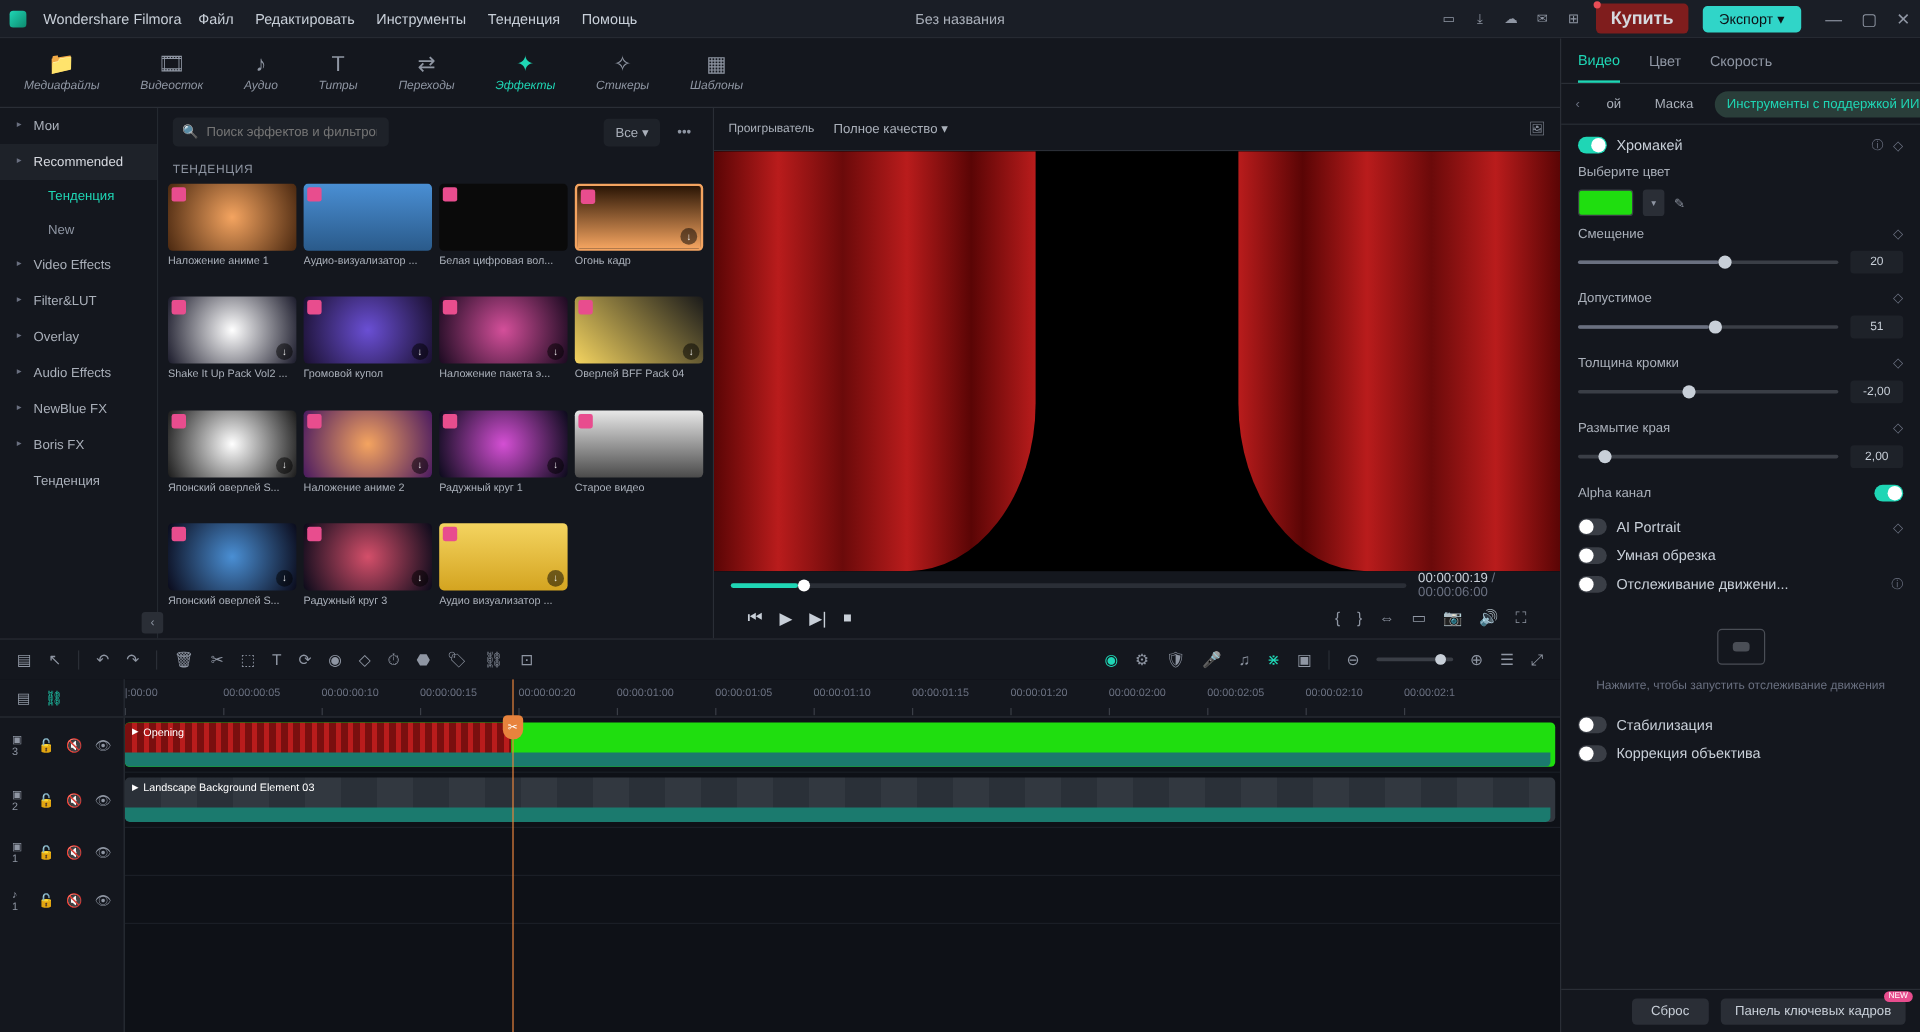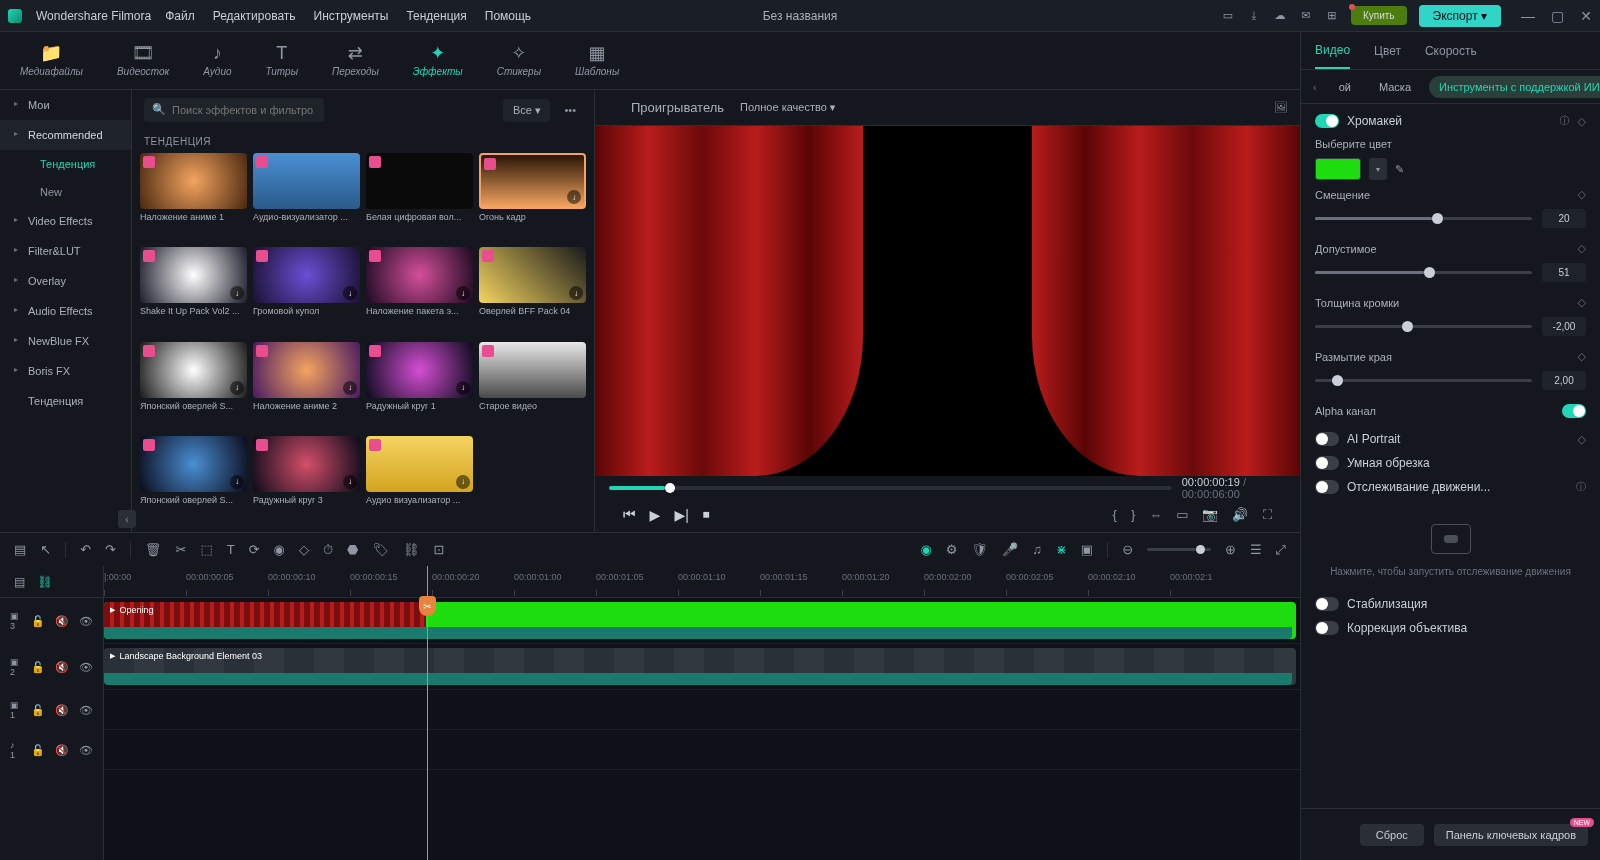--- a/index.html
+++ b/index.html
@@ -5,21 +5,21 @@
 * { margin:0; padding:0; box-sizing:border-box; font-family:-apple-system,BlinkMacSystemFont,"Segoe UI",sans-serif; }
 body { background:#0e1117; color:#b8bec8; font-size:11px; overflow:hidden; width:1600px; height:860px; position:relative; }
 .titlebar { height:32px; background:#1a1e26; display:flex; align-items:center; padding:0 8px; gap:14px; border-bottom:1px solid #2a2e36; }
 .logo { width:14px; height:14px; background:linear-gradient(135deg,#1fd6b5,#0d8a6e); border-radius:3px; }
 .titlebar .brandname { color:#c8cfd8; font-size:12px; }
 .menu { display:flex; gap:18px; }
 .menu span { color:#c8cfd8; font-size:12px; cursor:pointer; }
 .title-center { position:absolute; left:50%; transform:translateX(-50%); color:#aab0ba; font-size:12px; }
 .titlebar-right { margin-left:auto; display:flex; align-items:center; gap:12px; }
 .titlebar-right .ic { width:14px; height:14px; display:flex; align-items:center; justify-content:center; color:#8f96a3; }
-.btn-buy { background:#4d7c0f; color:#d6d9df; padding:4px 12px; border-radius:4px; font-size:10px; position:relative; }
+.btn-buy { background:#7f1d1d; color:#d6d9df; padding:4px 12px; border-radius:4px; font-size:15px; position:relative;font-weight:bold; }
 .btn-buy::before { content:''; position:absolute; top:-2px; left:-2px; width:6px; height:6px; background:#e84d56; border-radius:50%; }
 .btn-export { background:#30d5c8; color:#0d1116; padding:4px 14px; border-radius:4px; font-size:12px; font-weight:500; }
 .win-ctrl { display:flex; gap:16px; margin-left:8px; }
 .win-ctrl span { color:#8f96a3; font-size:14px; cursor:pointer; }
 
 .toolbar-tabs { height:58px; background:#14171e; display:flex; align-items:center; padding:0 20px; gap:34px; border-bottom:1px solid #2a2e36; }
 .tab-item { display:flex; flex-direction:column; align-items:center; gap:4px; cursor:pointer; color:#8f96a3; }
 .tab-item.active { color:#1fd6b5; }
 .tab-item .ic { font-size:18px; line-height:1; }
 .tab-item .lbl { font-size:10px;font-style:italic; }
@@ -43,21 +43,21 @@
 .section-label { padding:6px 12px; font-size:10px; color:#8f96a3; text-transform:uppercase; letter-spacing:0.5px; }
 .grid { display:grid; grid-template-columns:repeat(4,1fr); gap:6px; padding:0 8px 8px; overflow-y:auto; flex:1; }
 .grid-item { display:flex; flex-direction:column; gap:3px; cursor:pointer; }
 .thumb { width:100%; height:56px; border-radius:4px; position:relative; background:#2a2e36; }
 .thumb .badge { position:absolute; top:3px; left:3px; width:12px; height:12px; background:#e84d8e; border-radius:2px; }
 .thumb .dl { position:absolute; bottom:3px; right:3px; width:14px; height:14px; background:rgba(0,0,0,0.5); border-radius:50%; font-size:8px; color:#fff; display:flex; align-items:center; justify-content:center; }
 .grid-item .name { font-size:9px; color:#aab0ba; white-space:nowrap; overflow:hidden; text-overflow:ellipsis; }
 
 .preview-area { flex:1; background:#14171e; display:flex; flex-direction:column; border-left:1px solid #2a2e36; }
 .preview-header { height:36px; display:flex; align-items:center; padding:0 12px; gap:16px; border-bottom:1px solid #2a2e36; }
-.preview-header .lbl { font-size:13px; color:#aab0ba;margin-left:24px; }
+.preview-header .lbl { font-size:10px; color:#aab0ba; }
 .preview-header .sel { font-size:11px; color:#aab0ba; }
 .preview-header .snap { margin-left:auto; color:#8f96a3; }
 .canvas { flex:1; background:#000; position:relative; overflow:hidden; }
 .curtain-left,.curtain-right { position:absolute; top:0; height:100%; width:38%; background:linear-gradient(90deg,#5a0505,#b91c1c 20%,#6b0a0a 40%,#b91c1c 60%,#5a0505 80%,#b91c1c); }
 .curtain-left { left:0; border-radius:0 0 40% 0; }
 .curtain-right { right:0; background:linear-gradient(-90deg,#5a0505,#b91c1c 20%,#6b0a0a 40%,#b91c1c 60%,#5a0505 80%,#b91c1c); border-radius:0 0 0 40%; }
 .landscape { position:absolute; top:0; left:0; right:0; height:100%; background:linear-gradient(#3a4048 0%,#4a5058 40%,#2a3020 60%,#1a2010 100%); z-index:-1; }
 .landscape::after { content:''; position:absolute; left:35%; right:35%; bottom:30%; height:30%; background:linear-gradient(#3a4030,#1a2015); border-radius:50% 50% 0 0; }
 .player-ctrl { height:56px; display:flex; padding:0 14px; gap:12px; }
 .progress { width:100%; height:4px; background:#2a2e36; border-radius:2px; position:relative; }
@@ -96,21 +96,21 @@
 .picker-ic { color:#8f96a3; cursor:pointer; }
 .slider-row { display:flex; align-items:center; gap:10px; margin-bottom:14px; }
 .slider { flex:1; height:3px; background:#3a3e46; border-radius:2px; position:relative; }
 .slider-fill { position:absolute; left:0; height:100%; background:#6a7080; border-radius:2px; }
 .slider-handle { position:absolute; top:-4px; width:11px; height:11px; background:#c8cfd8; border-radius:50%; }
 .val-box { width:44px; padding:4px; background:#1e2229; border-radius:3px; text-align:center; font-size:10px; color:#c8cfd8; }
 .motion-track { text-align:center; padding:20px 0; }
 .motion-box { width:40px; height:30px; border:1px solid #4a4e56; border-radius:4px; margin:0 auto 12px; display:flex; align-items:center; justify-content:center; }
 .motion-box::after { content:''; width:14px; height:8px; background:#4a4e56; border-radius:3px; }
 .motion-txt { font-size:10px; color:#6a7080; }
-.props-footer { height:52px; border-top:1px solid #2a2e36; display:flex; align-items:center; justify-content:flex-end; padding:0 12px; gap:10px; }
+.props-footer { height:36px; border-top:1px solid #2a2e36; display:flex; align-items:center; justify-content:flex-end; padding:0 12px; gap:10px; }
 .btn-reset { padding:5px 16px; background:#2a2e36; border-radius:4px; font-size:11px; color:#c8cfd8; cursor:pointer; }
 .btn-kf { padding:5px 12px; background:#2a2e36; border-radius:4px; font-size:11px; color:#c8cfd8; cursor:pointer; position:relative; }
 .new-badge { position:absolute; top:-6px; right:-6px; background:#e84d8e; color:#fff; font-size:7px; padding:1px 4px; border-radius:6px; }
 
 .timeline-tools { position:absolute; left:0; right:300px; bottom:294px; height:34px; background:#14171e; border-top:1px solid #2a2e36; display:flex; align-items:center; padding:0 14px; gap:14px; }
 .timeline-tools .ic { color:#8f96a3; cursor:pointer; font-size:13px; }
 .timeline-tools .ic.hl { color:#1fd6b5; }
 .timeline-tools .sep { width:1px; height:16px; background:#2a2e36; }
 .timeline-tools .spacer { flex:1; }
 .zoom-slider { width:64px; height:3px; background:#3a3e46; border-radius:2px; position:relative; }

